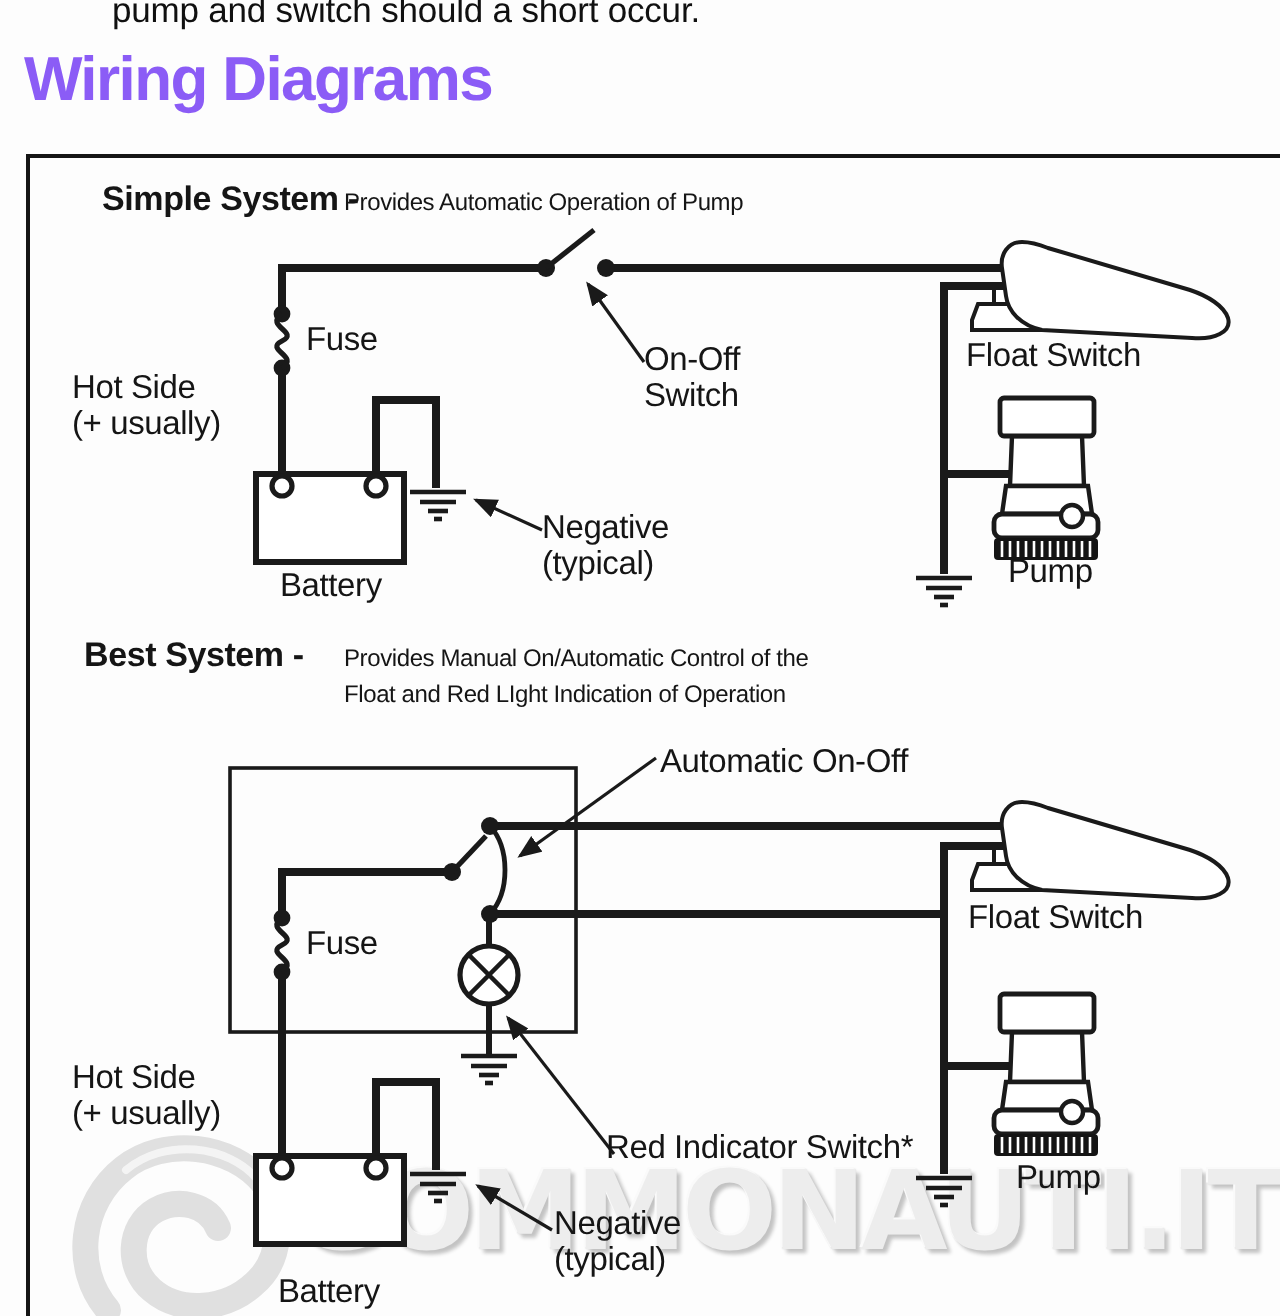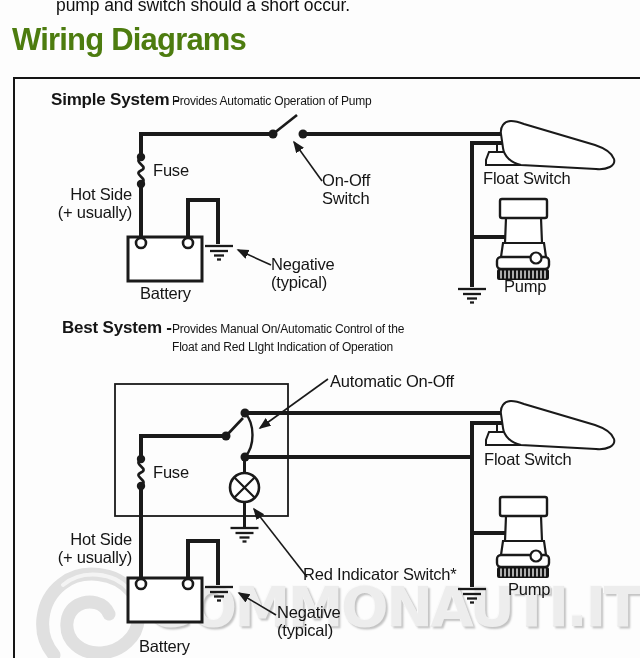--- a/index.html
+++ b/index.html
@@ -21,30 +21,30 @@
     color:#151515;
     white-space:nowrap;
     line-height:18px;
   }
   .top-sentence{
     left:56px; top:-5px;
     font-size:17.5px; letter-spacing:-0.1px; color:#101010;
   }
   .page-title{
     left:12px; top:22px;
-    font-size:31px; font-weight:700; letter-spacing:-0.8px; color:#4d7c0f;
+    font-size:31px; font-weight:700; letter-spacing:-0.8px; color:#8b5cf6;
   }
   .frame{
     left:13px; top:77px;
     width:700px; height:700px;
     border:2.5px solid #151515;
   }
   .sys-heading{ font-weight:700; font-size:17px; letter-spacing:-0.2px;}
   .sys-desc{ font-size:12px; letter-spacing:-0.2px;}
-  .right-align{ text-align:right; }
+  .right-align{ text-align:left; }
   .hotside{ width:96px; }
   svg.schematic{ left:0; top:0; width:640px; height:658px; }
   .watermark-text{
     left:146px; top:574px;
     font-family:"DejaVu Sans", sans-serif;
     font-size:56px; font-weight:700; letter-spacing:-2.5px;
     color:#ededed;
     text-shadow:-1px -1px 0 #fafafa, 2px 2px 2px #c3c3c3, 0 0 1px #d8d8d8;
     transform:scaleY(0.98);
     white-space:nowrap;
@@ -206,21 +206,21 @@
 </div>
 
 <div class="lbl" style="left:322px;top:171px">
   <div>On-Off</div>
   <div>Switch</div>
 </div>
 
 <span class="lbl" style="left:483px;top:169px">Float Switch</span>
 <span class="lbl" style="left:504px;top:277px">Pump</span>
 
-<span class="lbl sys-heading" style="left:62px;top:319px">Best System -</span>
+<span class="lbl sys-heading" style="left:42px;top:319px">Best System -</span>
 <span class="lbl sys-desc" style="left:172px;top:320px">Provides Manual On/Automatic Control of the</span>
 <span class="lbl sys-desc" style="left:172px;top:338px">Float and Red LIght Indication of Operation</span>
 
 <div class="lbl" style="left:330px;top:372px">
   <div>Automatic On-Off</div>
 </div>
 
 <span class="lbl" style="left:153px;top:463px">Fuse</span>
 
 <div class="lbl hotside right-align" style="left:36px;top:530px">

